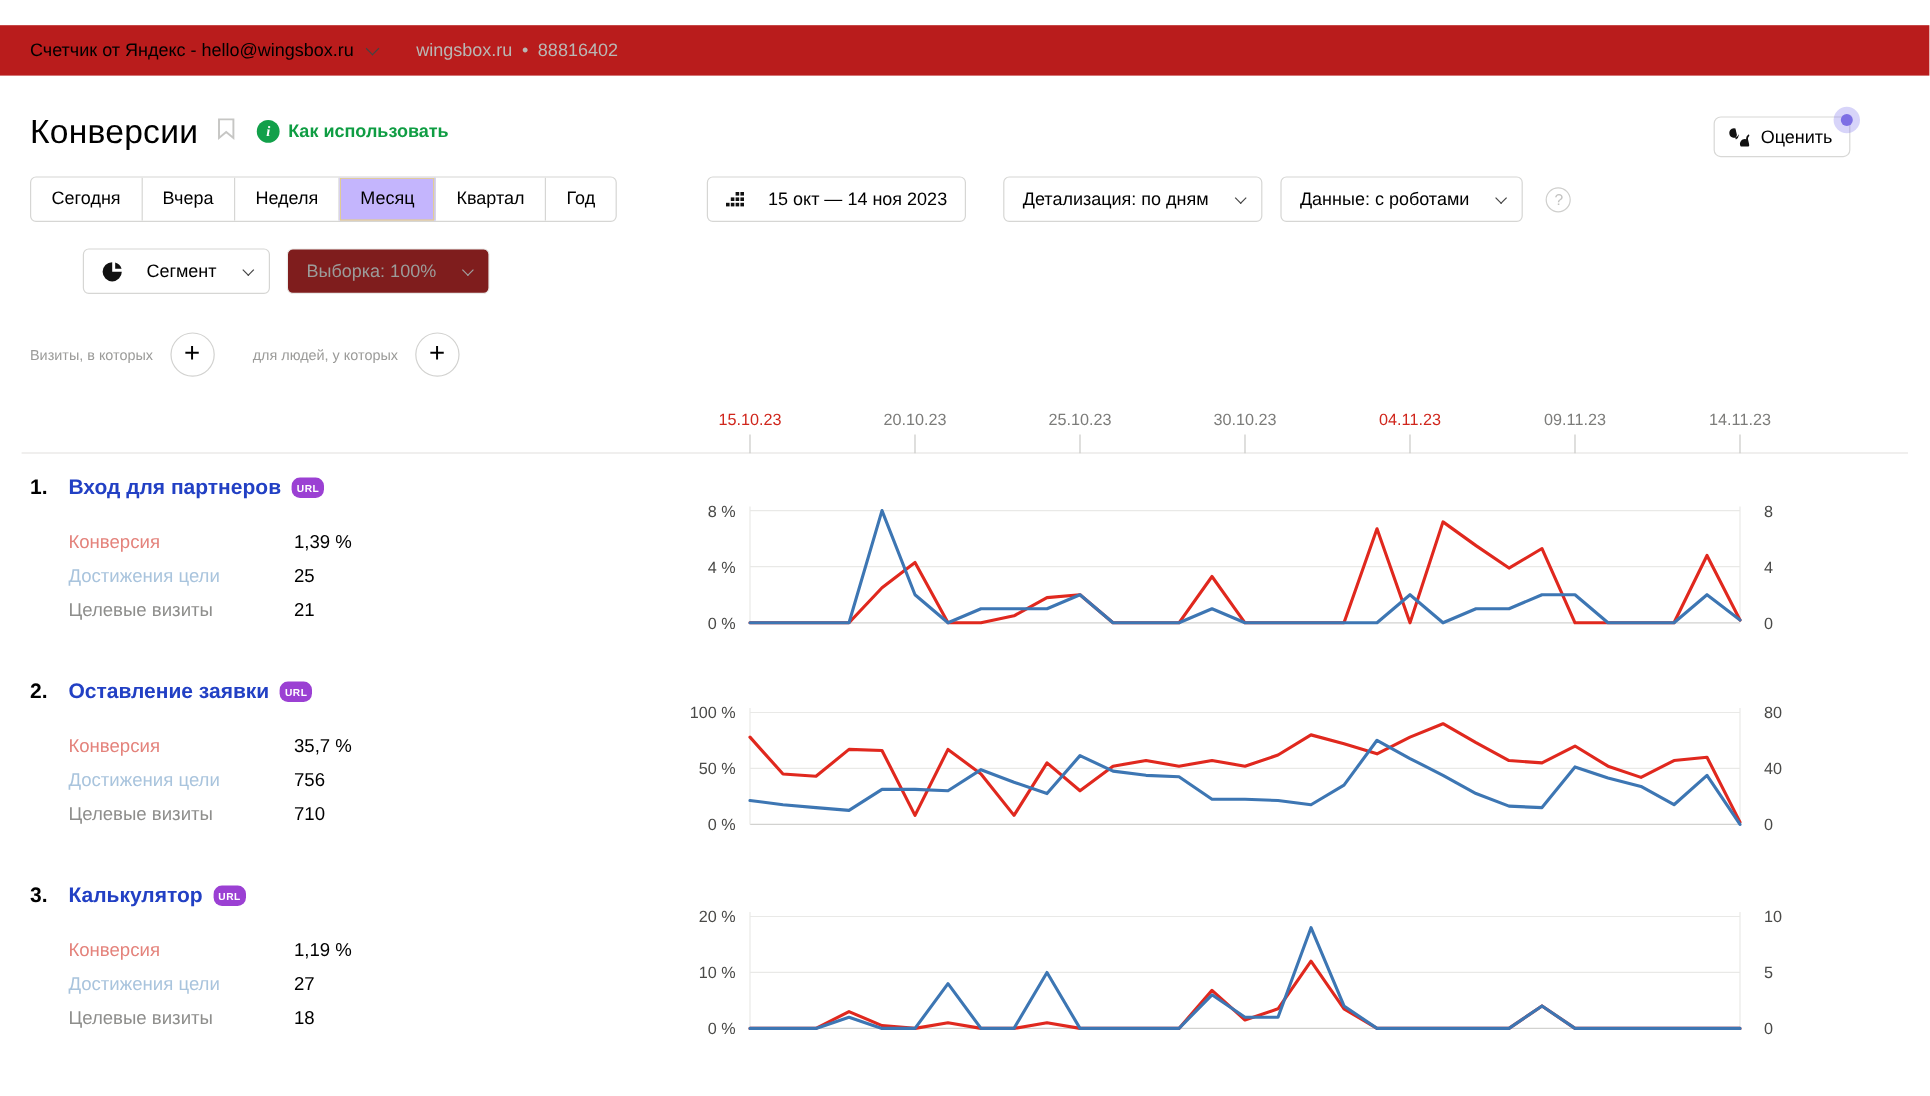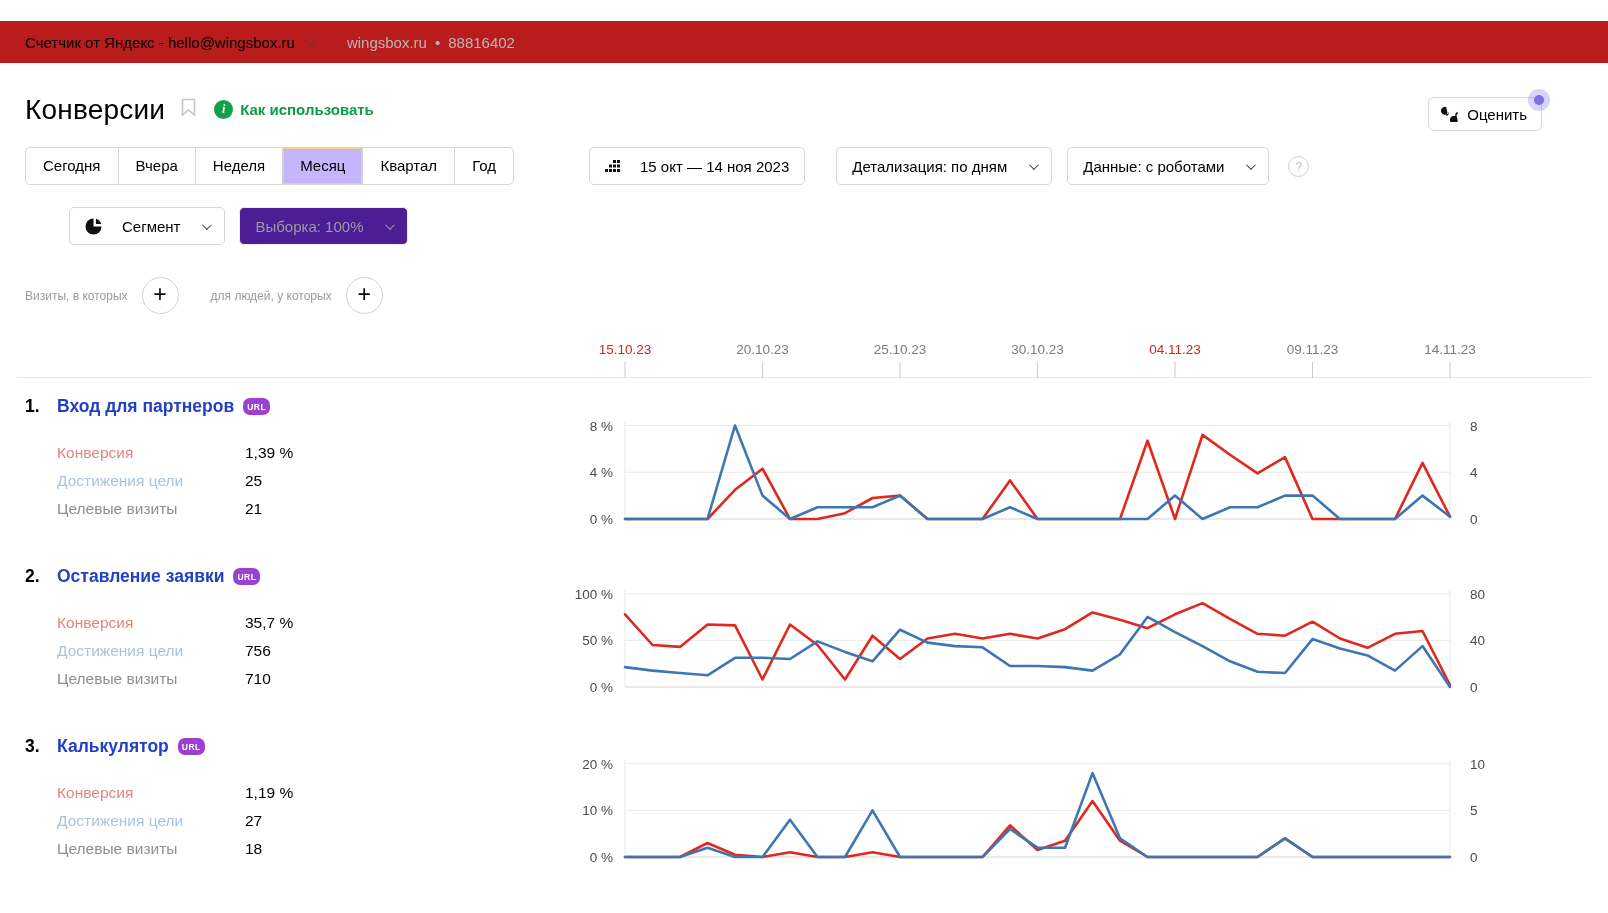--- a/index.html
+++ b/index.html
@@ -70,21 +70,21 @@
   }
   .btn .chev { margin-left: 2px; }
   .row-periods .btn, .tabs { height: 38px; }
   .row-periods .tab { height: 36px; }
   .help-circle {
     width: 21px; height: 21px; border-radius: 50%; border: 1.5px solid #cfcfcd;
     color: #c2c2c0; font-size: 13px; display: inline-flex; align-items: center; justify-content: center;
     margin-top: 9px; margin-left: 4px; cursor: pointer;
   }
   .row-segment { position: absolute; top: 207px; left: 25px; display: flex; gap: 14px; margin-left: 44px; }
-  .btn.disabled { background: #4c1d95; border-color: #ebebe9; color: #9c9c9a; cursor: default; }
+  .btn.disabled { background: #7f1d1d; border-color: #ebebe9; color: #9c9c9a; cursor: default; }
   
   .row-filters { position: absolute; top: 277px; left: 25px; display: flex; align-items: center; gap: 14px; }
   .filter-label { color: #9b9b99; font-size: 12px; }
   .plus-btn {
     width: 37px; height: 37px; border-radius: 50%; background: #fff;
     border: 1px solid #d2d2d0; font-size: 23px; font-weight: 500; color: #000;
     display: inline-flex; align-items: center; justify-content: center; cursor: pointer;
     padding-bottom: 3px;
   }
   .row-filters .gap { width: 4px; }

